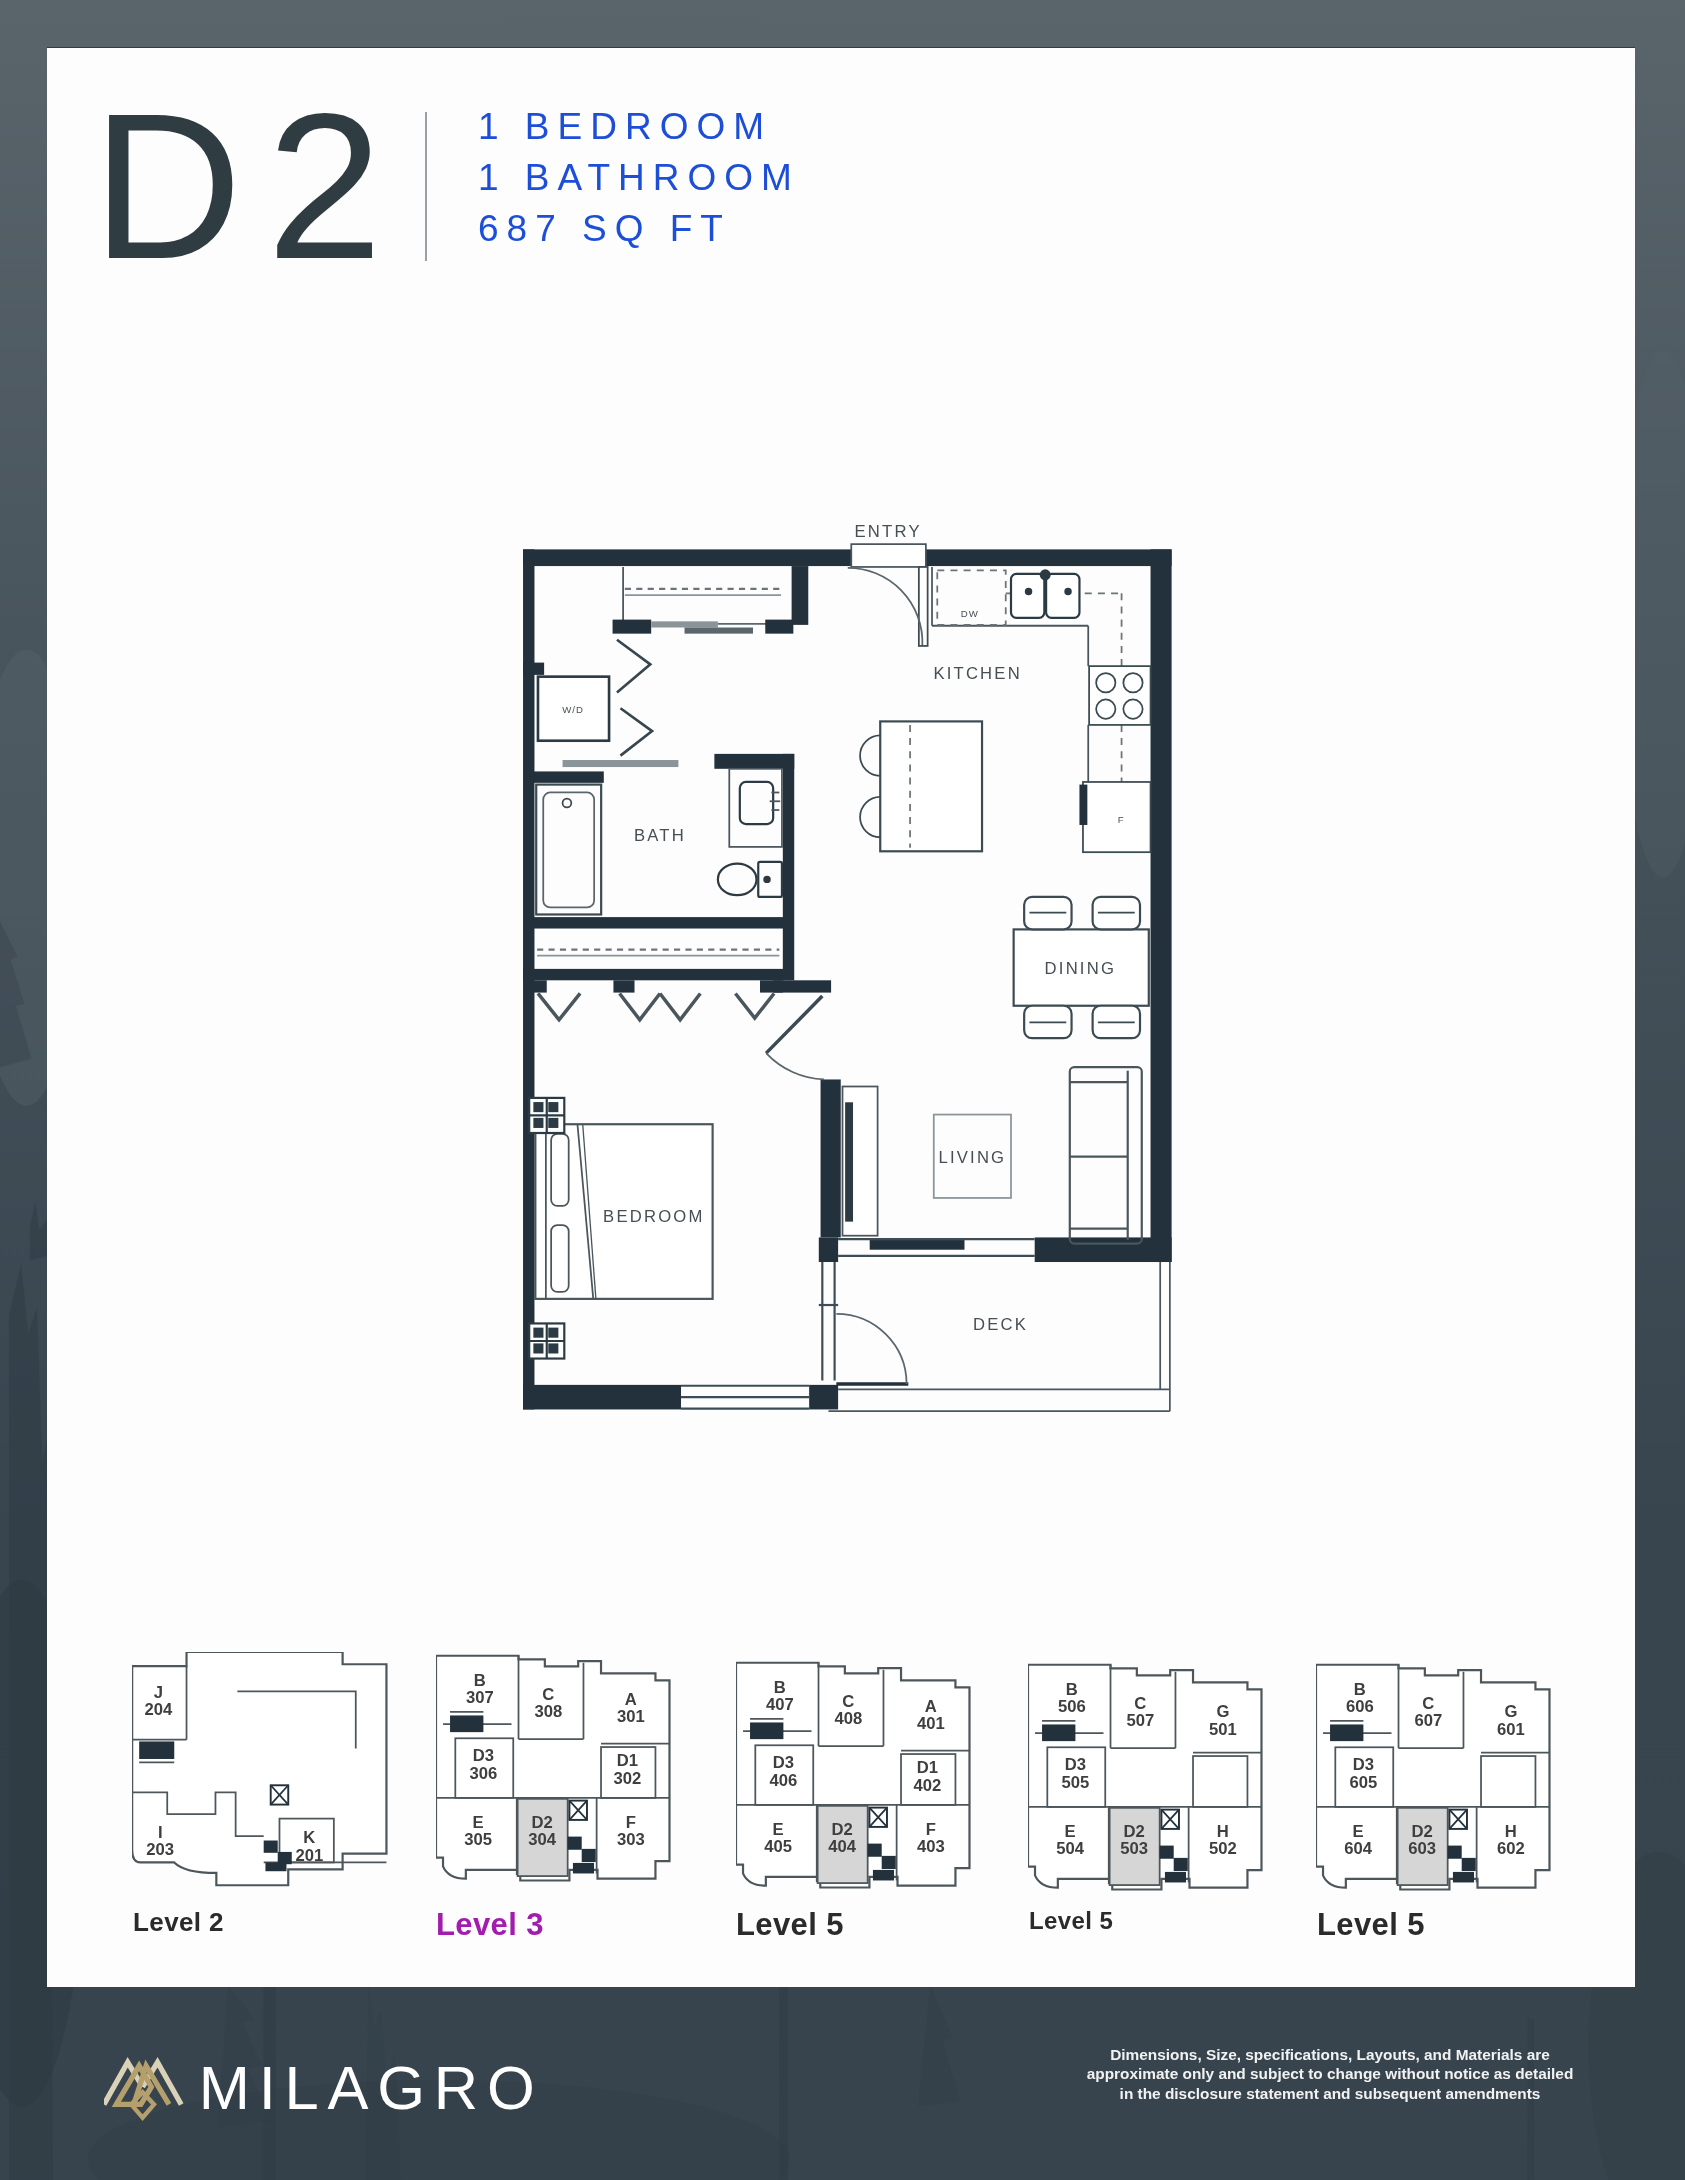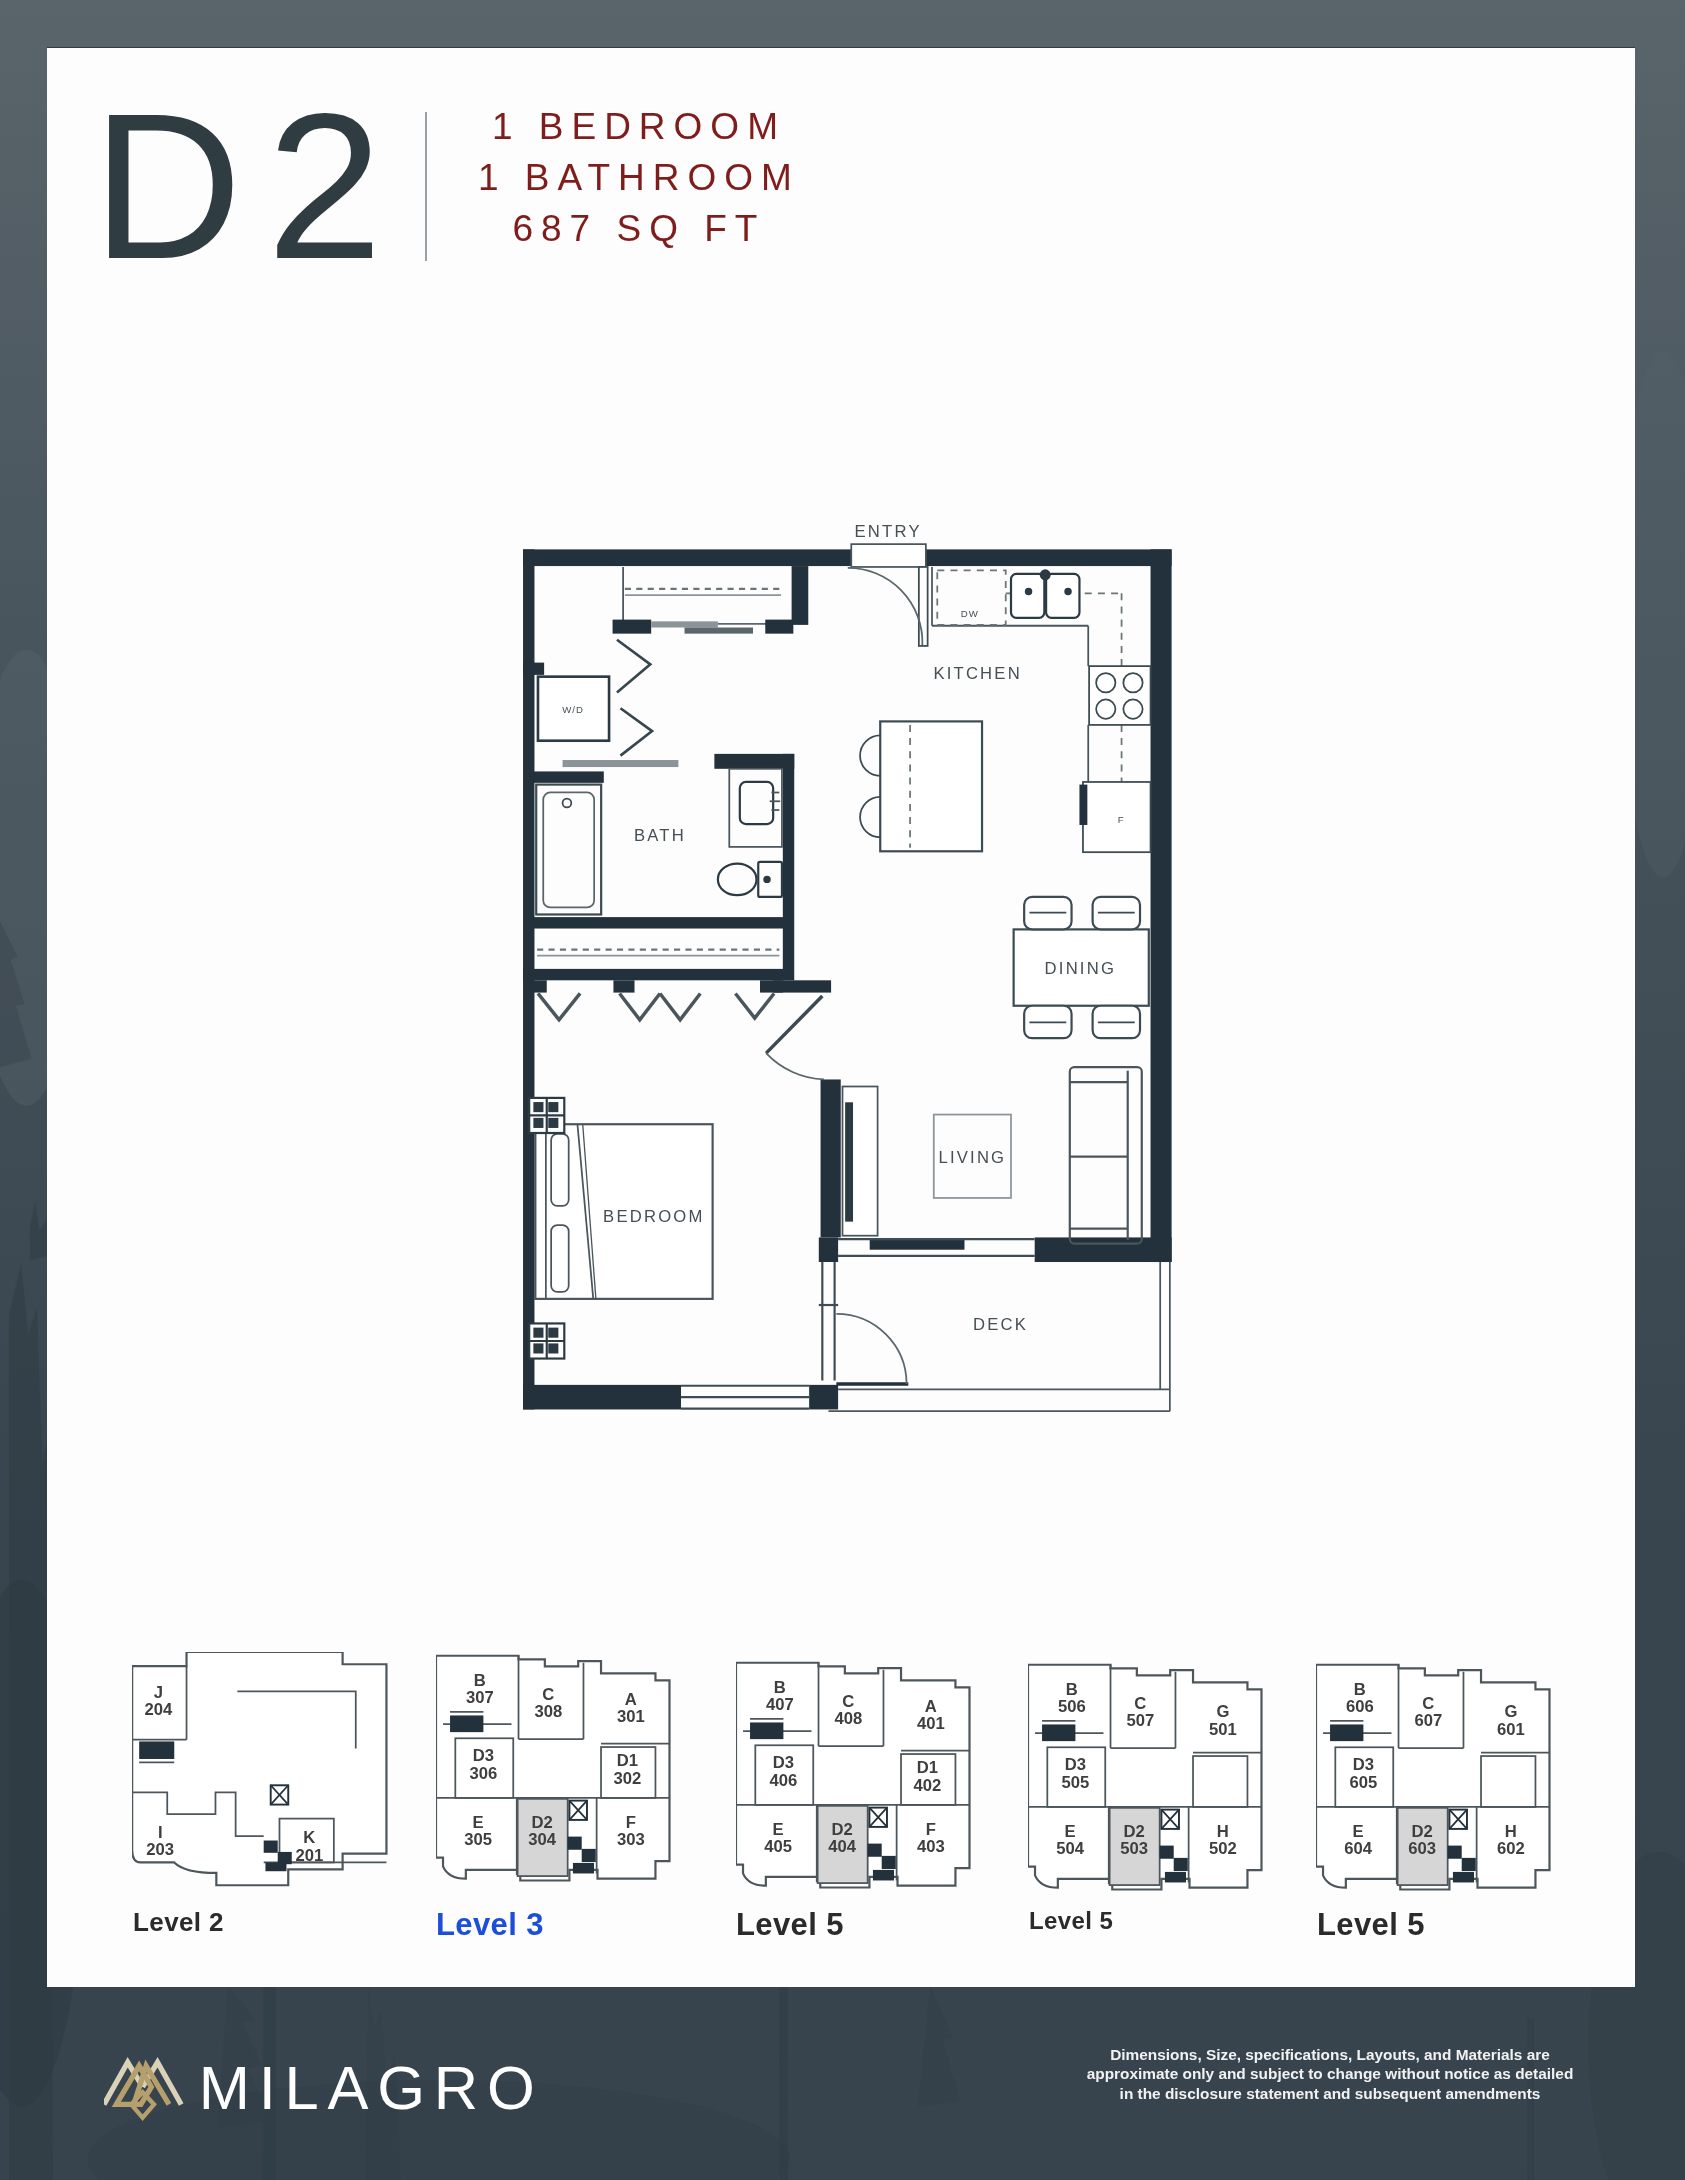--- a/index.html
+++ b/index.html
@@ -45,21 +45,21 @@
     <path d="M420,2262 l6,50 8,-20 6,80 10,-30 6,142 -40,0 Z" opacity="0.4"></path>
   </g>
 </svg>
 
 <div class="abs" style="left:47px;top:47px;width:1588px;height:1939px;background:#fdfdfd;border-top:1.8px solid #303c45;"></div>
 
 <div class="abs" style="left:92px;top:98px;width:298px;height:184px;color:#2f3c41;font-size:208px;line-height:176px;letter-spacing:24.6px;">D2</div>
 
 <div class="abs" style="left:425px;top:112px;width:1.8px;height:149px;background:#9aa0a3;"></div>
 
-<div class="abs" style="left:478px;top:101px;color:#7f1d1d;font-size:37px;line-height:51px;letter-spacing:8px;text-align:center;">1 BEDROOM<br>1 BATHROOM<br>687 SQ FT</div>
+<div class="abs" style="left:478px;top:101px;color:#1d4ed8;font-size:37px;line-height:51px;letter-spacing:8px;">1 BEDROOM<br>1 BATHROOM<br>687 SQ FT</div>
 <svg class="abs" style="left:0;top:0" width="1685" height="2180" viewBox="0 0 1920 2484">
 <g font-family="Liberation Sans">
 
 <g>
 
 <rect x="596" y="626" width="374" height="19" fill="#22313c"></rect>
 
 <rect x="1055" y="626" width="280" height="19" fill="#22313c"></rect>
 
 <rect x="596" y="626" width="13" height="980" fill="#22313c"></rect>
@@ -534,21 +534,21 @@
       <text x="48" y="218">604</text>
 <text x="121" y="198">D2</text>
       <text x="121" y="218">603</text>
 <text x="222" y="198">H</text>
       <text x="222" y="218">602</text>
 </g>
   </svg>
 
 <div class="abs" style="left:133px;top:1907px;font-size:26px;font-weight:600;color:#2b2b2b;letter-spacing:0.4px;">Level 2</div>
 
-<div class="abs" style="left:436px;top:1907px;font-size:31px;font-weight:600;color:#1d4ed8;letter-spacing:0.4px;">Level 3</div>
+<div class="abs" style="left:436px;top:1907px;font-size:31px;font-weight:600;color:#a21caf;letter-spacing:0.4px;">Level 3</div>
 
 <div class="abs" style="left:736px;top:1907px;font-size:31px;font-weight:600;color:#2b2b2b;letter-spacing:0.4px;">Level 5</div>
 
 <div class="abs" style="left:1029px;top:1907px;font-size:24px;font-weight:600;color:#2b2b2b;letter-spacing:0.4px;">Level 5</div>
 
 <div class="abs" style="left:1317px;top:1907px;font-size:31px;font-weight:600;color:#2b2b2b;letter-spacing:0.4px;">Level 5</div>
 
 <svg class="abs" style="left:104px;top:2041px" width="509" height="97" viewBox="0 0 580 110">
 
   <g fill="none" stroke-linejoin="miter">

